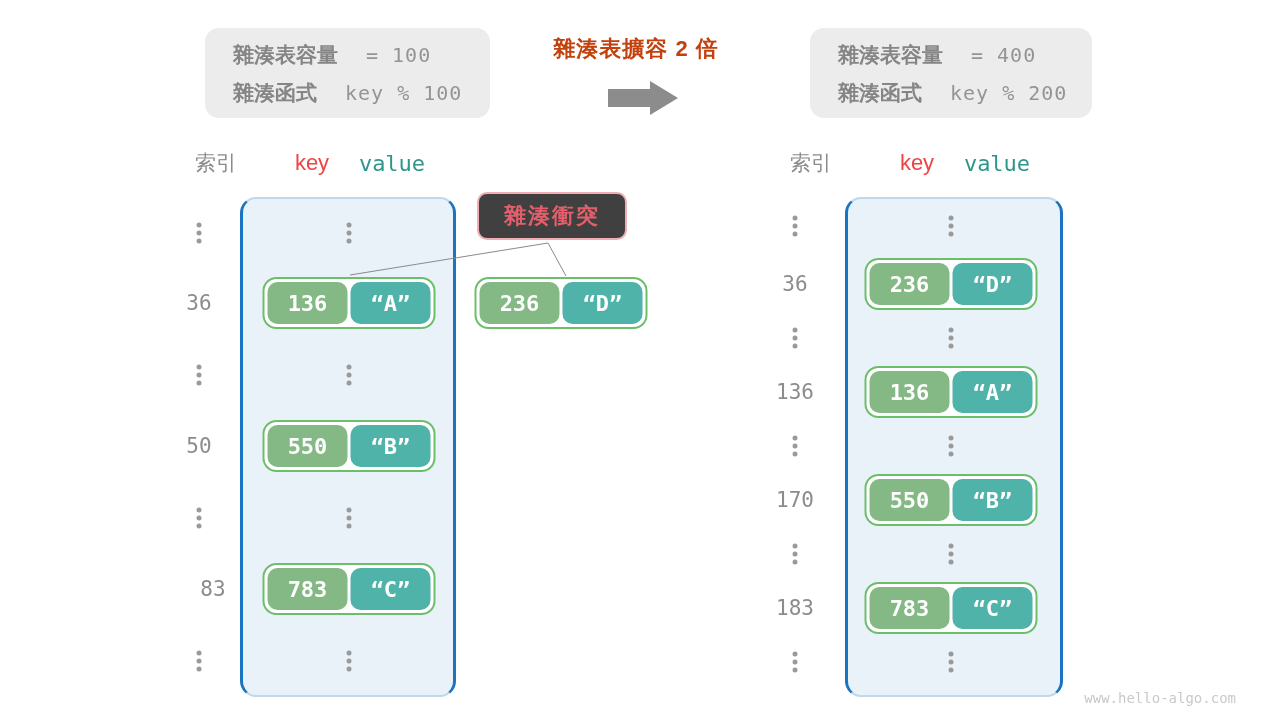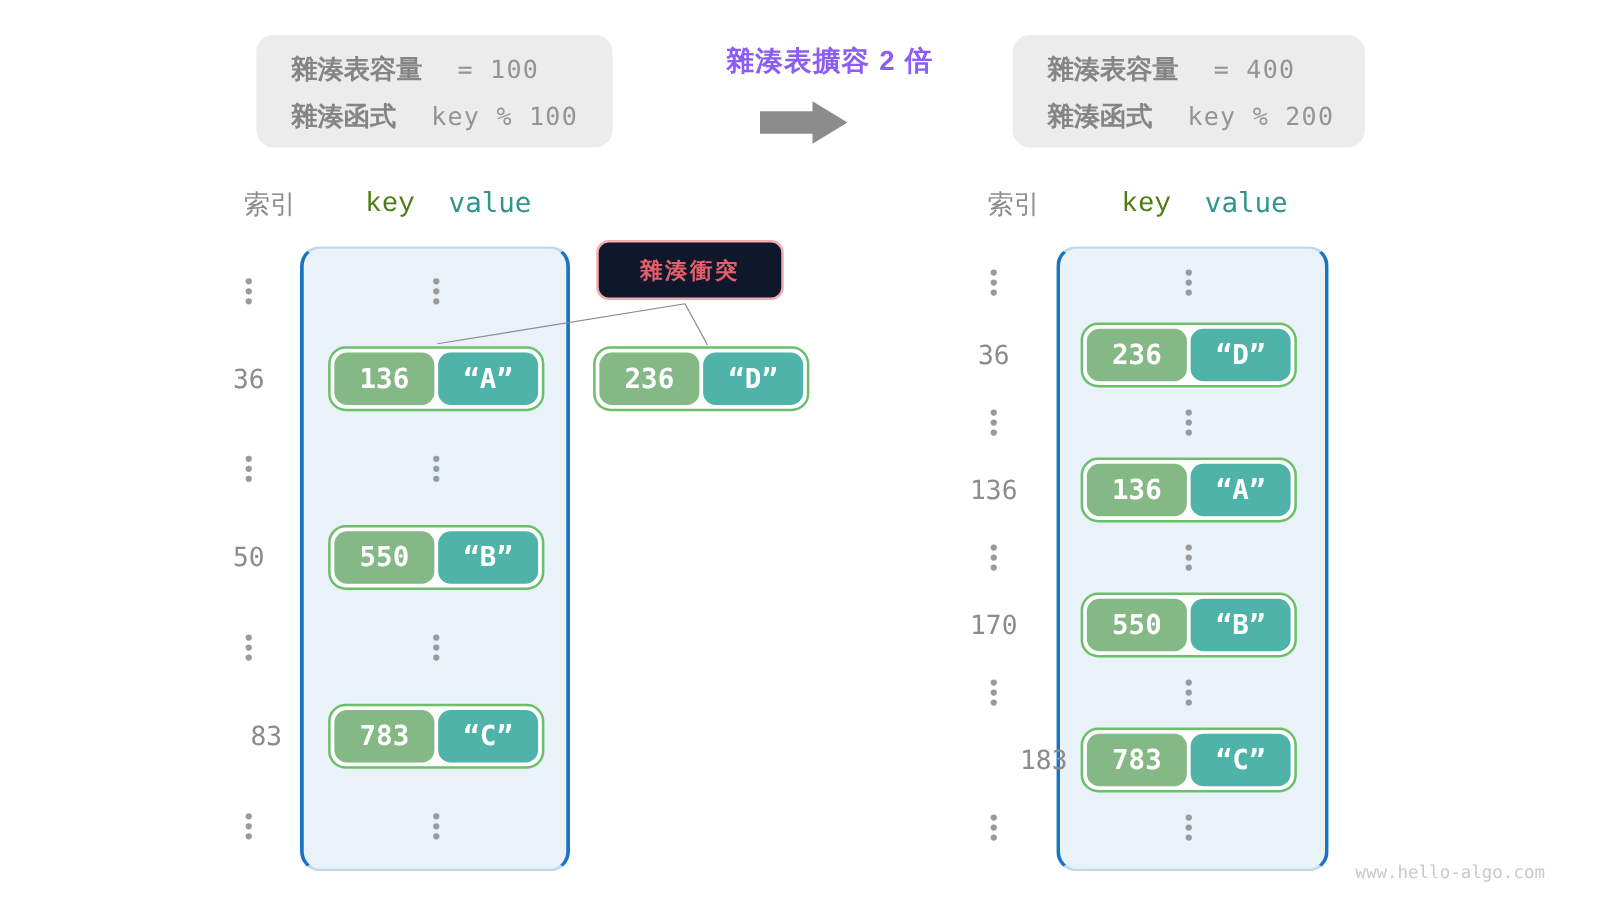--- a/index.html
+++ b/index.html
@@ -11,29 +11,29 @@
   
   .info-box {
     position:absolute; background:#ececec; border-radius:14px;
     padding-top:8px; padding-left:28px; box-sizing:border-box;
   }
   .info-line { height:38px; display:flex; align-items:center; gap:28px; }
   .info-label { font-weight:bold; color:#858585; font-size:21px; }
   .info-value { font-family:"DejaVu Sans Mono", monospace; color:#949494; font-size:20px; letter-spacing:1px; }
 
   .expand-title {
-    position:absolute; left:564px; top:34px; width:200px; text-align:center;
-    font-size:22px; font-weight:bold; color:#8b5cf6; letter-spacing:1px;
+    position:absolute; left:536px; top:34px; width:200px; text-align:center;
+    font-size:22px; font-weight:bold; color:#c2410c; letter-spacing:1px;
   }
   .arrow-svg { position:absolute; left:600px; top:78px; }
 
   
   .hdr { position:absolute; transform:translate(-50%,-50%); white-space:nowrap;margin-left:16px; }
   .hdr-index { color:#8c8c8c; font-size:21px; }
-  .hdr-key   { font-family:Liberation Mono, monospace; font-size:22px; color:#4d7c0f; }
+  .hdr-key   { font-family:Liberation Sans, sans-serif; font-size:22px; color:#ef4444; }
   .hdr-value { font-family:"DejaVu Sans Mono", monospace; font-size:22px; color:#2f968c; }
 
   
   .panel {
     position:absolute; box-sizing:border-box; background:#e9f1f9; border-radius:16px;
     border-left:3px solid #1b74c1; border-right:3px solid #1b74c1;
     border-top:2px solid #bed8ec; border-bottom:2px solid #bed8ec;
   }
 
   
@@ -58,22 +58,22 @@
   
   .vdots {
     position:absolute; transform:translate(-50%,-50%);
     display:flex; flex-direction:column; gap:3px; align-items:center;
   }
   .vdots i { width:5px; height:5px; border-radius:50%; background:#9a9a9a; display:block; }
 
   
   .collision-label {
     position:absolute; left:477px; top:192px; width:150px; height:48px;
-    background:#0f172a; border:2px solid #f2adb2; border-radius:10px;
-    color:#e45f6b; font-weight:bold; font-size:18px; letter-spacing:2px;
+    background:#404040; border:2px solid #f2adb2; border-radius:10px;
+    color:#e45f6b; font-weight:bold; font-size:22px; letter-spacing:2px;
     display:flex; align-items:center; justify-content:center; box-sizing:border-box;
   }
 
   .connectors { position:absolute; left:0; top:0; pointer-events:none; }
 
   .watermark {
     position:absolute; right:44px; bottom:14px;
     font-family:"DejaVu Sans Mono", monospace; font-size:14px; color:#c9c9c9;
   }
 </style>
@@ -252,21 +252,21 @@
     <span class="cell k">136</span>
     <span class="cell v">“A”</span>
   </div>
 
   <span class="idx" style="left:795px; top:500px;">170</span>
   <div class="pair" style="left:951px; top:500px;">
     <span class="cell k">550</span>
     <span class="cell v">“B”</span>
   </div>
 
-  <span class="idx" style="left:795px; top:608px;margin-left:40px;">183</span>
+  <span class="idx" style="left:795px; top:608px;">183</span>
   <div class="pair" style="left:951px; top:608px;">
     <span class="cell k">783</span>
     <span class="cell v">“C”</span>
   </div>
 
   <div class="watermark">www.hello-algo.com</div>
 
 </div>
 
 </body></html>

